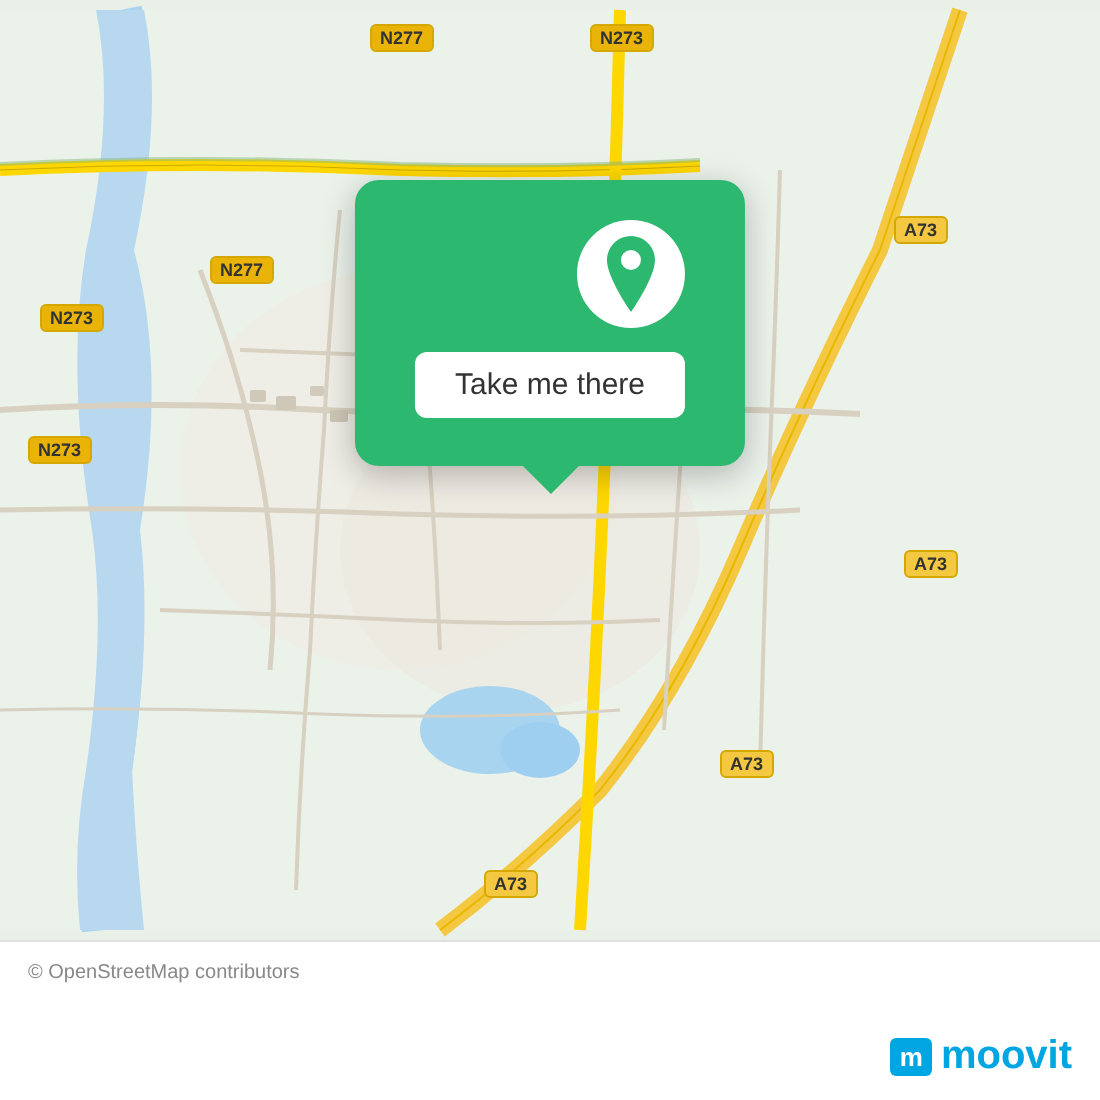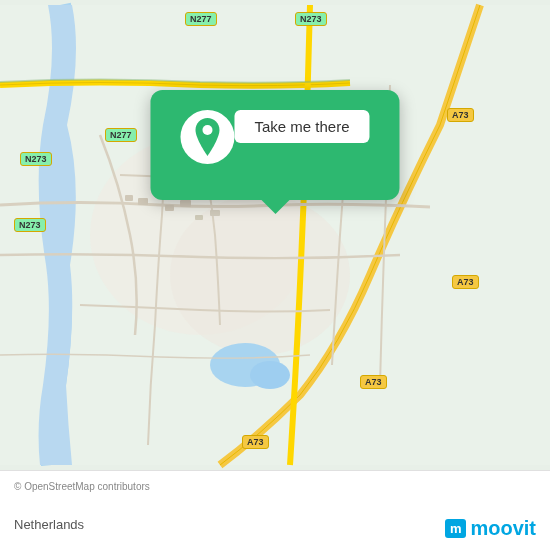--- a/index.html
+++ b/index.html
@@ -38,21 +38,22 @@
     
     .popup-card {
       position: absolute;
       top: 90px;
       left: 50%;
       transform: translateX(-50%);
       background: #2db870;
       border-radius: 12px;
       padding: 20px 30px 24px 30px;
       display: flex;
-      align-items: flex-start;
+      flex-direction: column;
+      align-items: flex-end;
       box-shadow: 0 4px 16px rgba(0,0,0,0.25);
       min-width: 180px;
       z-index: 10;
     }
 
     .popup-card::after {
       content: '';
       position: absolute;
       bottom: -14px;
       left: 50%;
@@ -134,21 +135,21 @@
 
     .moovit-text {
       font-size: 20px;
       font-weight: 700;
       color: #00a6e2;
     }
 
     
     .road-badge {
       position: absolute;
-      background: #86efac;
+      background: #eab308;
       border: 1px solid #d4a800;
       border-radius: 3px;
       font-size: 9px;
       font-weight: 700;
       color: #333;
       padding: 1px 4px;
     }
   </style>
 </head>
 <body>
@@ -221,21 +222,20 @@
           <circle cx="16" cy="12" r="5" fill="white"></circle>
         </svg>
       </div>
       <button class="take-me-btn">Take me there</button>
     </div>
 
   </div>
 
   <div class="bottom-bar" style="position:relative; min-height:80px;">
     <span class="attribution">© OpenStreetMap contributors</span>
-    <span class="place-country">Netherlands</span>
 
     <div class="moovit-logo">
       <span class="moovit-m">m</span>
       <span class="moovit-text">moovit</span>
     </div>
   </div>
 
 </div>
 
 </body></html>

